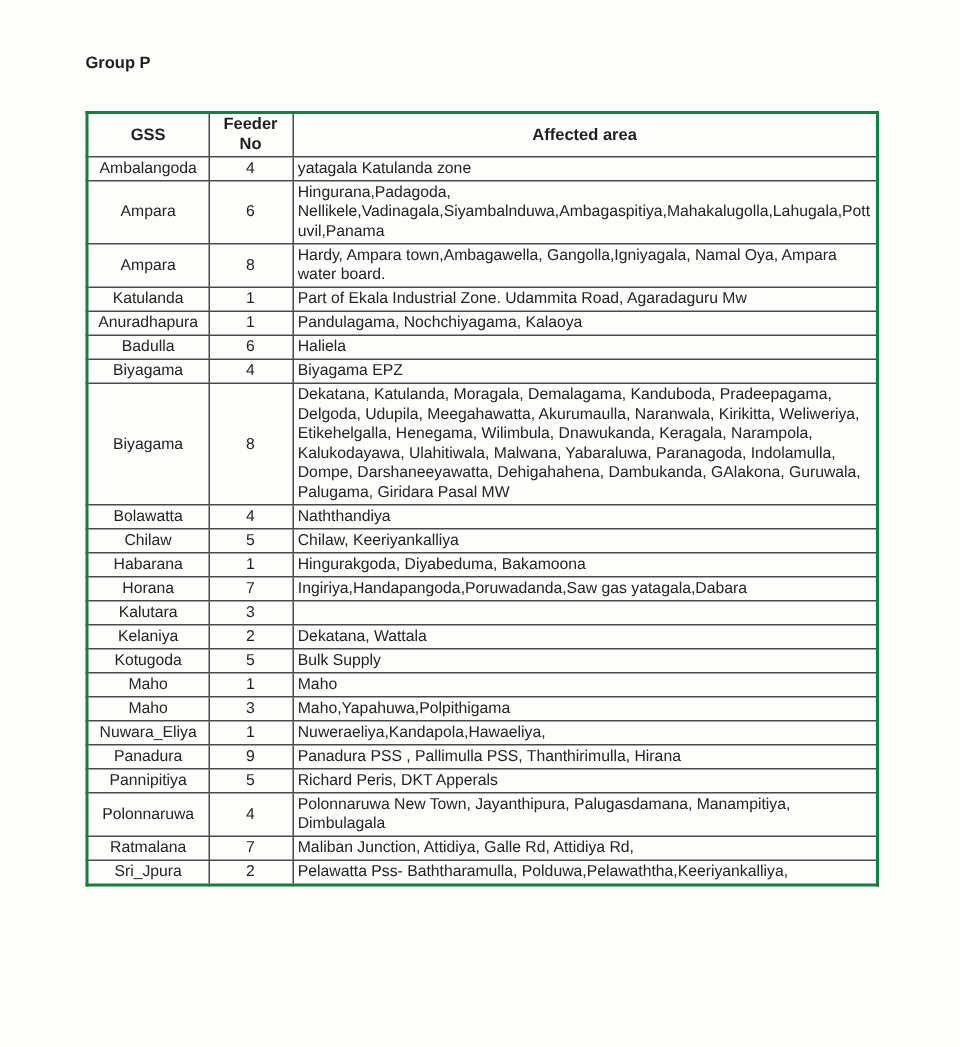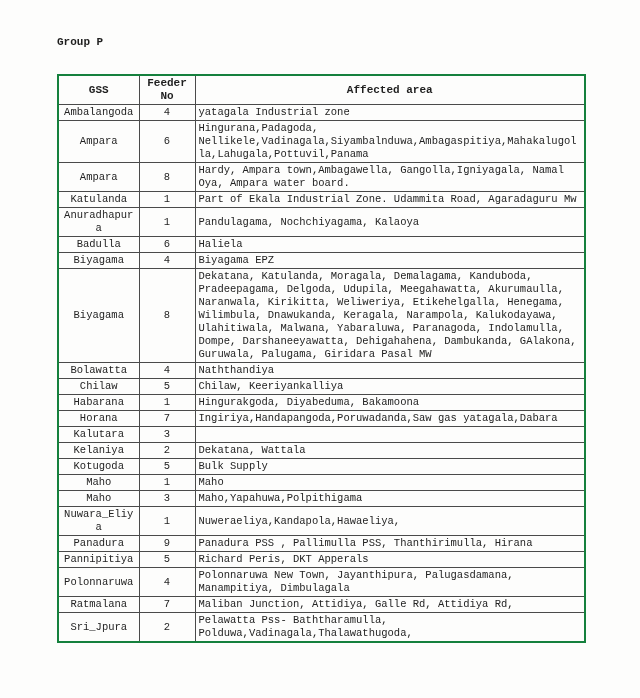--- a/index.html
+++ b/index.html
@@ -5,21 +5,21 @@
   html, body {
     margin: 0;
     padding: 0;
     background: #ffffff;
   }
   .page {
     position: relative;
     width: 640px;
     height: 698px;
     background: #fdfdfc;
-    font-family: Liberation Mono, monospace;
+    font-family: Liberation Sans, sans-serif;
     color: #262626;
     overflow: hidden;
   }
   .doc-title {
     position: absolute;
     left: 57px;
     top: 36px;
     font-size: 11px;
     font-weight: bold;
     color: #1f1f1f;
@@ -77,21 +77,21 @@
       <tr>
         <th>GSS</th>
         <th>Feeder No</th>
         <th>Affected area</th>
       </tr>
     </thead>
     <tbody>
     <tr>
       <td class="cell-gss">Ambalangoda</td>
       <td class="cell-feeder">4</td>
-      <td class="cell-area">yatagala Industrial zone</td>
+      <td class="cell-area">yatagala Katulanda zone</td>
     </tr>
 
     <tr>
       <td class="cell-gss">Ampara</td>
       <td class="cell-feeder">6</td>
       <td class="cell-area">Hingurana,Padagoda, Nellikele,Vadinagala,Siyambalnduwa,Ambagaspitiya,Mahakalugolla,Lahugala,Pottuvil,Panama</td>
     </tr>
 
     <tr>
       <td class="cell-gss">Ampara</td>
@@ -211,18 +211,18 @@
 
     <tr>
       <td class="cell-gss">Ratmalana</td>
       <td class="cell-feeder">7</td>
       <td class="cell-area">Maliban Junction, Attidiya, Galle Rd, Attidiya Rd,</td>
     </tr>
 
     <tr>
       <td class="cell-gss">Sri_Jpura</td>
       <td class="cell-feeder">2</td>
-      <td class="cell-area">Pelawatta Pss- Baththaramulla, Polduwa,Vadinagala,Thalawathugoda,</td>
+      <td class="cell-area">Pelawatta Pss- Baththaramulla, Polduwa,Pelawaththa,Keeriyankalliya,</td>
     </tr>
   </tbody>
   </table>
 
 </div>
 
 </body></html>

